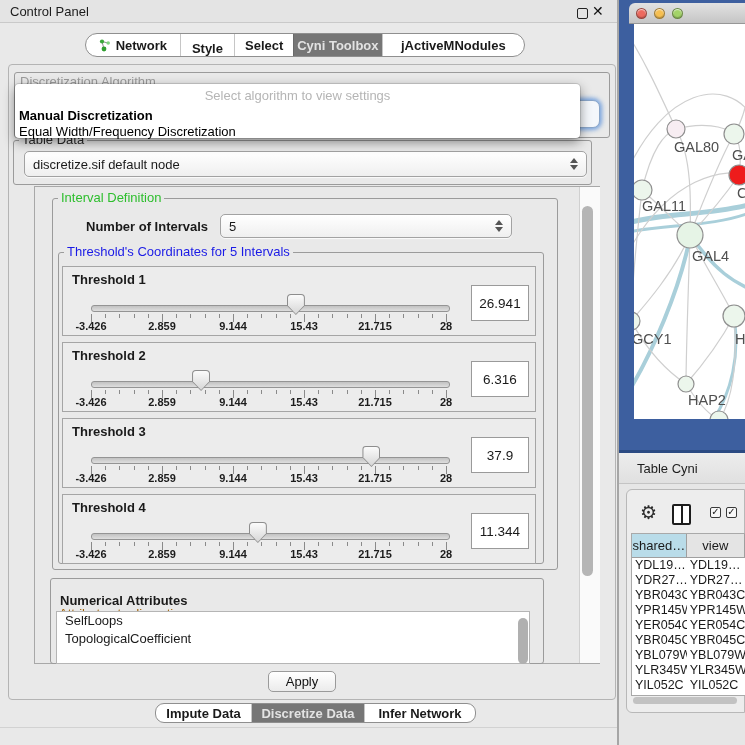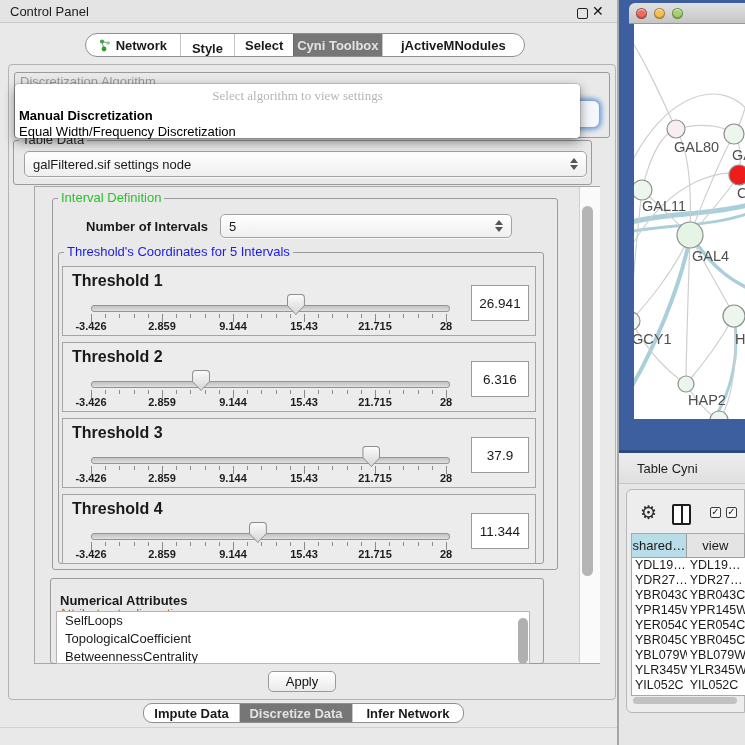--- a/index.html
+++ b/index.html
@@ -24,50 +24,50 @@
   .group-title{font-size:13px;background:#e9e9e9;padding:0 3px;line-height:14px;}
   .clip-title{left:20px;top:74px;width:220px;height:11px;overflow:hidden;color:#9a9a9a;font-size:13px;line-height:15px;z-index:1;}
   .combo{background:linear-gradient(#ffffff,#efefef);border:1px solid #a2a2a2;border-radius:5px;box-sizing:border-box;
          font-size:13px;display:flex;align-items:center;padding-left:8px;box-shadow:0 1px 1px rgba(255,255,255,.8), inset 0 1px 0 #fff;}
   .spinner{position:absolute;right:8px;top:50%;transform:translateY(-50%);width:9px;height:12px;}
   .spinner .up{position:absolute;left:1px;top:0;width:0;height:0;border-left:4px solid transparent;border-right:4px solid transparent;border-bottom:5px solid #555;}
   .spinner .dn{position:absolute;left:1px;bottom:0;width:0;height:0;border-left:4px solid transparent;border-right:4px solid transparent;border-top:5px solid #555;}
   
   .popup{left:15px;top:84px;width:565px;height:54px;background:#fff;border-radius:4px;z-index:30;
          box-shadow:0 4px 12px rgba(0,0,0,.45), 0 0 0 1px rgba(0,0,0,.12);}
-  .popup-prompt{position:absolute;left:0;top:4px;width:100%;text-align:center;color:#b5b5b5;font-size:13px;font-family:Liberation Serif, serif;}
+  .popup-prompt{position:absolute;left:0;top:4px;width:100%;text-align:center;color:#b5b5b5;font-size:13px;}
   .popup-item{position:absolute;left:4px;font-size:13px;color:#000;}
   .focus-frag{left:572px;top:100px;width:26px;height:26px;border-radius:7px;background:#f4f7fb;border:1px solid #8aa6c9;
               box-shadow:0 0 4px 2px rgba(100,150,220,.85);z-index:4;}
   
   .scrollpane{left:34px;top:186px;width:566px;height:478px;border:1px solid #a8a8a8;box-sizing:border-box;background:#e9e9e9;}
   .vscroll-track{left:579px;top:187px;width:20px;height:476px;background:#fafafa;border-left:1px solid #d0d0d0;}
   .vscroll-thumb{left:582px;top:206px;width:11px;height:370px;background:#b5b5b5;border-radius:6px;}
   
   .tpanel{position:absolute;left:62px;width:474px;height:70px;border:1px solid #a5a5a5;background:#ececec;box-sizing:border-box;}
-  .tpanel .ttitle{position:absolute;left:9px;top:5px;font-size:16px;font-weight:bold;}
+  .tpanel .ttitle{position:absolute;left:9px;top:5px;font-size:13px;font-weight:bold;}
   .track{position:absolute;left:28px;top:38px;width:357px;height:5px;border:1px solid #949494;border-radius:3px;
          background:linear-gradient(#c2c2c2,#dedede);}
   .thumb-outer{position:absolute;top:27px;width:18px;height:21px;background:#8d8d8d;border-radius:4px;
                clip-path:polygon(0 0,100% 0,100% 55%,50% 100%,0 55%);}
   .thumb-inner{position:absolute;left:1px;top:1px;width:16px;height:19px;background:linear-gradient(#fbfbfb,#d6d6d6);
                border-radius:3px;clip-path:polygon(0 0,100% 0,100% 55%,50% 100%,0 55%);}
   .tick{position:absolute;width:1px;background:#8a8a8a;}
   .ticklabel{position:absolute;top:53px;width:48px;text-align:center;font-size:11px;font-weight:bold;color:#1c1c1c;}
   .valbox{position:absolute;left:408px;top:18px;width:56px;height:34px;background:#fff;border:1px solid #9a9a9a;
           font-size:13.5px;display:flex;align-items:center;justify-content:center;}
   
   .attr-list{left:56px;top:611px;width:474px;height:53px;background:#fff;border:1px solid #b5b5b5;overflow:hidden;box-sizing:border-box;}
   .attr-item{font-size:13px;line-height:18px;padding-left:8px;white-space:nowrap;}
   .list-thumb{left:518px;top:618px;width:10px;height:46px;background:#b0b0b0;border-radius:5px;}
   
   .apply-btn{left:268px;top:671px;width:68px;height:21px;border:1px solid #9a9a9a;border-radius:5px;
              background:linear-gradient(#ffffff,#ebebeb);font-size:13px;font-family:inherit;color:#111;}
   
-  .btabs{left:143px;top:703px;height:20px;display:flex;border:1px solid #8f8f8f;border-radius:9px;overflow:hidden;background:#fff;box-sizing:border-box;}
+  .btabs{left:155px;top:703px;height:20px;display:flex;border:1px solid #8f8f8f;border-radius:9px;overflow:hidden;background:#fff;box-sizing:border-box;}
   .btab{height:100%;display:flex;align-items:center;justify-content:center;font-size:13px;font-weight:bold;
         border-left:1px solid #c6c6c6;box-sizing:border-box;}
   .btab:first-child{border-left:none;}
   .btab.sel{background:#767676;color:#e3e3e3;}
   .divline{left:0;top:727px;width:618px;height:1px;background:#d2d2d2;}
   .leftedge{left:617px;top:0;width:2px;height:745px;background:#a6a6a6;}
   
   .net-bg{left:619px;top:0;width:126px;height:453px;background:#3d5f9f;}
   .net-bottomline{left:619px;top:450px;width:126px;height:3px;background:#2b4a82;}
   .net-titlebar{left:629px;top:3px;width:116px;height:21px;border-radius:6px 0 0 0;
@@ -141,21 +141,21 @@
     <div class="popup-prompt">Select algorithm to view settings</div>
     <div id="popup-items">
         <div class="popup-item" style="top: 24px; font-weight: bold;">Manual Discretization</div>
         <div class="popup-item" style="top: 40px; font-weight: normal;">Equal Width/Frequency Discretization</div>
       </div>
   </div>
 
   <div class="abs group" style="left:13px;top:140px;width:579px;height:45px;"></div>
   <div class="abs group-title" style="left:19px;top:133px;color:#2a2a2a;">Table Data</div>
   <div class="abs combo" style="left:24px;top:151px;width:563px;height:26px;">
-    <span>galFiltered.sif settings node</span>
+    <span>discretize.sif default node</span>
     <span class="spinner">
         <span class="up"></span>
         <span class="dn"></span>
       </span>
   </div>
 
   <div class="abs scrollpane"></div>
   <div class="abs vscroll-track"></div>
   <div class="abs vscroll-thumb"></div>
 
@@ -334,21 +334,20 @@
         <div class="valbox">11.344</div>
       </div>
     </div>
 
   <div class="abs group" style="left:50px;top:578px;width:494px;height:86px;"></div>
   <div class="abs group-title" style="left:56px;top:571px;color:#a16207;margin-top:36px;">Attributes to discretize</div>
   <div class="abs" style="left:60px;top:593px;font-size:13px;font-weight:bold;">Numerical Attributes</div>
   <div class="abs attr-list" id="attr-list">
       <div class="attr-item">SelfLoops</div>
       <div class="attr-item">TopologicalCoefficient</div>
-      <div class="attr-item">BetweennessCentrality</div>
     </div>
   <div class="abs list-thumb"></div>
 
   <button class="abs apply-btn">Apply</button>
 
   <div class="abs btabs" id="bottom-tabs">
       <div class="btab" style="width: 95px;">Impute Data</div>
       <div class="btab sel" style="width: 113px;">Discretize Data</div>
       <div class="btab" style="width: 111px;">Infer Network</div>
     </div>

